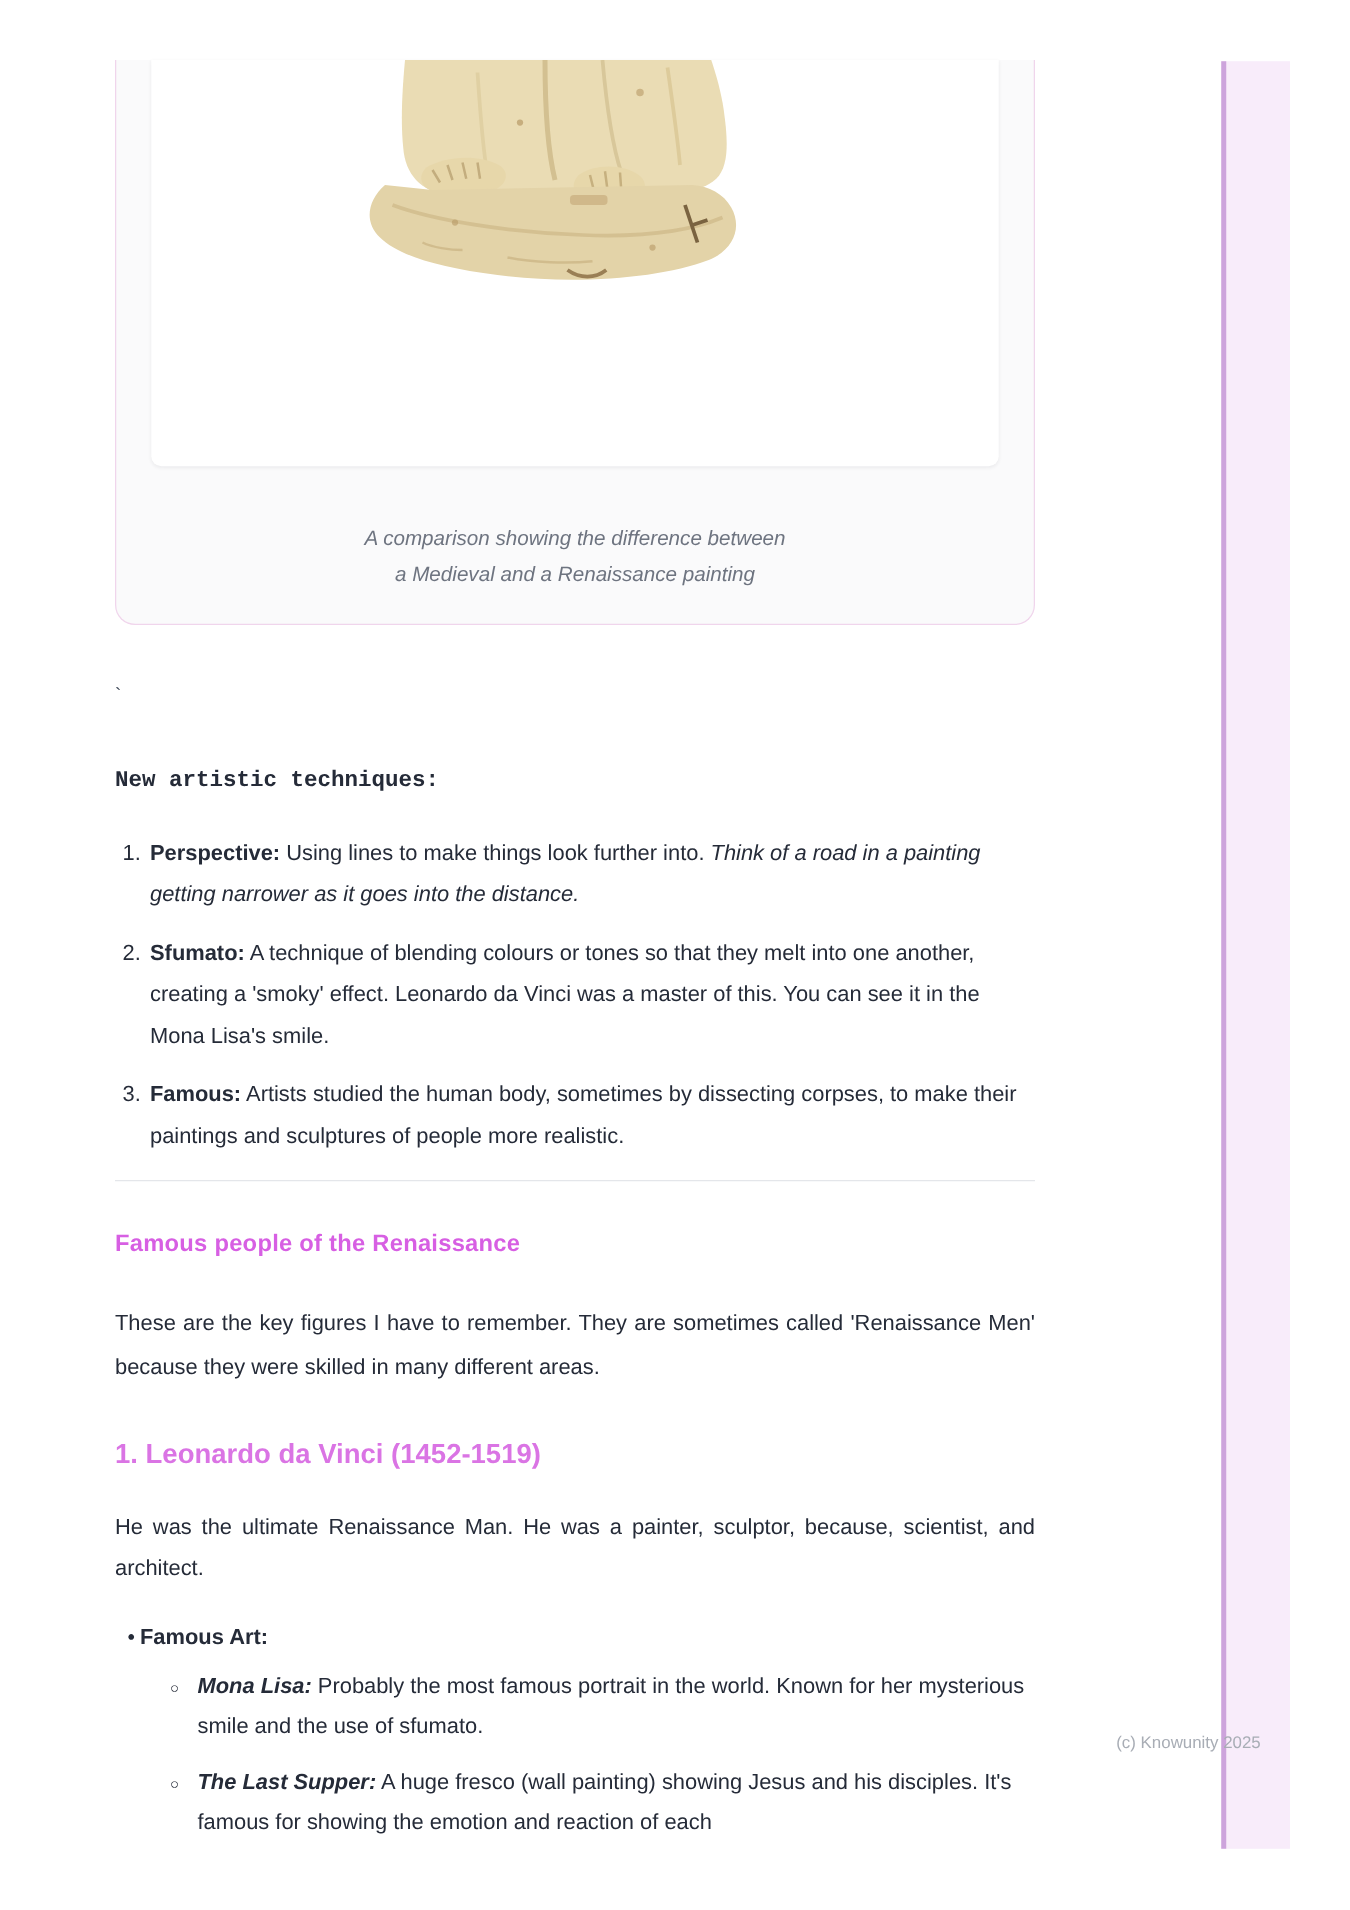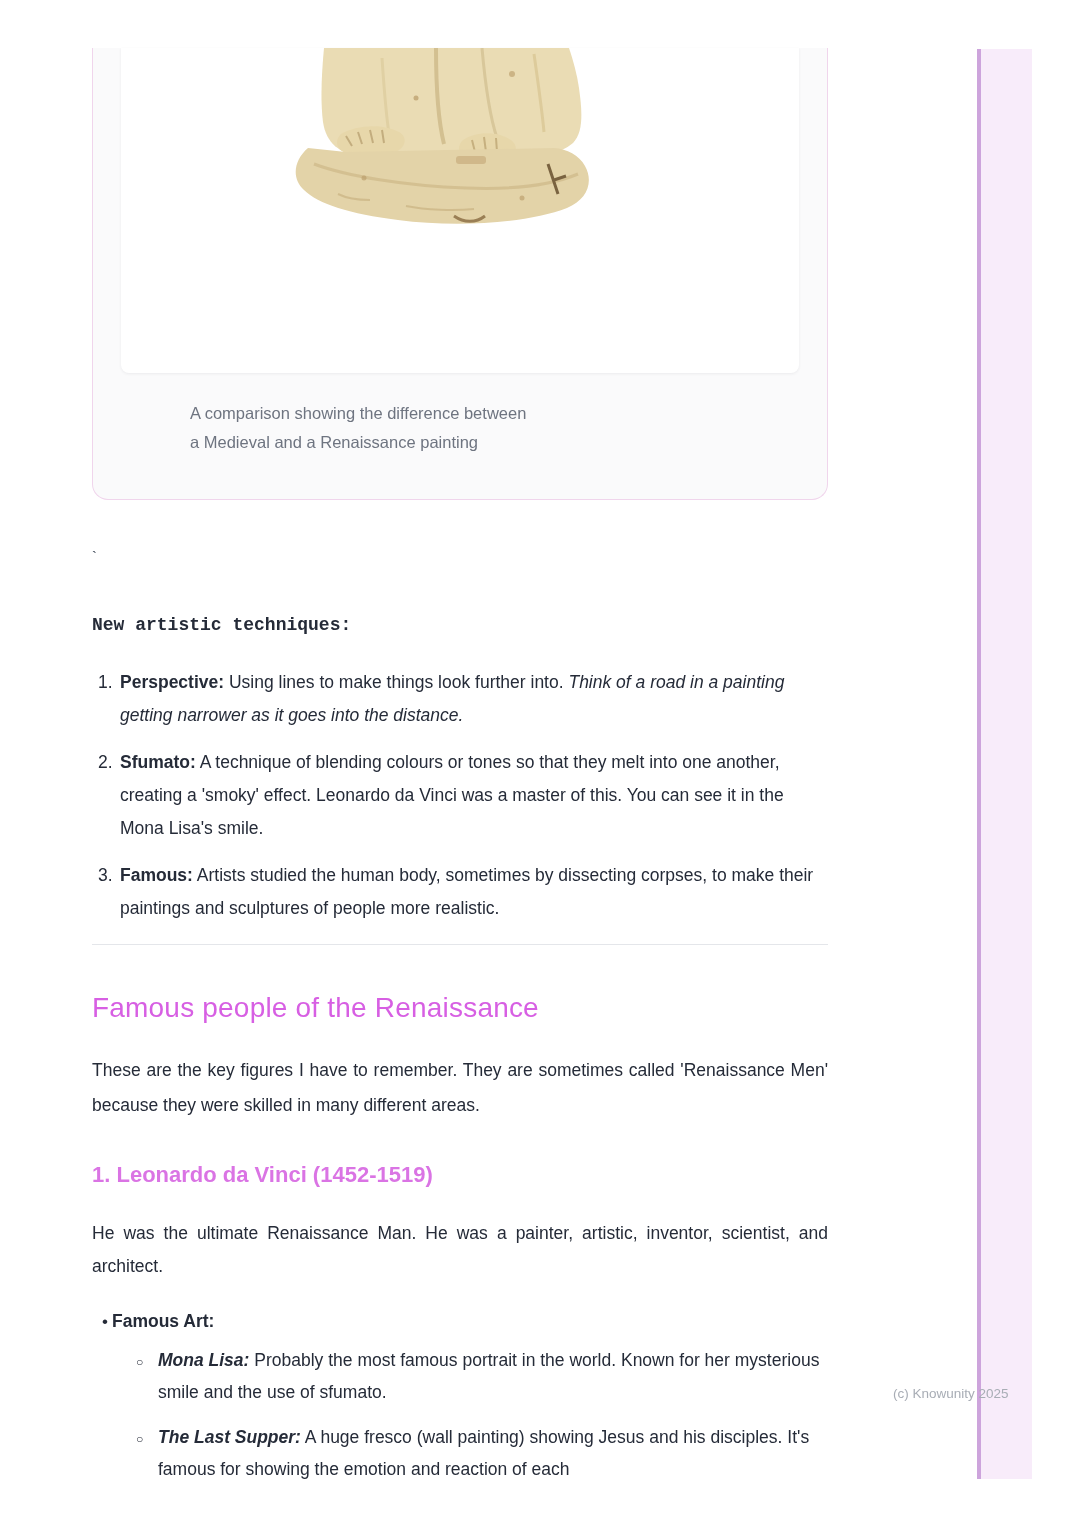--- a/index.html
+++ b/index.html
@@ -20,37 +20,37 @@
     border-bottom:1px solid var(--card-border,#f0d5ec);
     border-radius:0 0 16px 16px;
   }
   .figure-img{
     position:relative;margin:0 28px;height:325px;background:#ffffff;
     border-radius:0 0 8px 8px;box-shadow:0 1px 3px rgba(40,40,60,.07);
     overflow:hidden;
   }
   .figure-img svg{position:absolute;left:165px;top:0;}
   .figure-caption{
-    margin:26px auto 0;max-width:540px;text-wrap:balance;
-    font-size:16.5px;line-height:29px;color:var(--caption,#6e7480);
+    margin:44px auto 0;max-width:540px;text-align:center;text-wrap:balance;
+    font-style:italic;font-size:16.5px;line-height:29px;color:var(--caption,#6e7480);
   }
 
   .stray{margin-top:46px;font-size:15px;line-height:22px;color:#374151;}
 
   .tech-heading{margin-top:44px;font-size:18px;line-height:26px;font-weight:700;font-family:Liberation Mono, monospace;}
 
   .olist{margin-top:28px;}
   .oli{display:flex;margin-top:14px;font-size:17.5px;line-height:33px;}
   .oli:first-child{margin-top:0;}
   .oli .num{flex:0 0 28px;box-sizing:border-box;padding-left:6px;}
   .oli .li-body{flex:1;}
 
   .divider{margin-top:19px;height:1px;background:var(--divider,#e4e6ea);}
 
-  .h1{margin-top:46px;font-size:28px;line-height:34px;font-weight:400;
+  .h1{margin-top:34px;font-size:19px;line-height:34px;font-weight:700;
       color:var(--accent-pink,#d75fe3);letter-spacing:.2px;}
   .para{margin-top:28px;font-size:17.5px;line-height:35px;}
   .just{text-align:justify;text-align-last:left;}
   .h2{margin-top:38px;font-size:22px;line-height:28px;font-weight:700;
       color:var(--accent-pink-light,#da74e4);}
   .para2{margin-top:28px;font-size:17.5px;line-height:33px;}
 
   .ulist{margin-top:22px;font-size:17.5px;}
   .uli{display:flex;line-height:33px;}
   .uli .marker{flex:0 0 20px;box-sizing:border-box;padding-left:10px;font-size:17px;}
@@ -131,21 +131,21 @@
       <div class="li-body"><span class="b">Famous:</span><span> Artists studied the human body, sometimes by dissecting corpses, to make their paintings and sculptures of people more realistic.</span><span class="i"></span></div>
     </div>
   </div>
 
   <div class="divider"></div>
 
   <div class="h1">Famous people of the Renaissance</div>
   <div class="para just">These are the key figures I have to remember. They are sometimes called 'Renaissance Men' because they were skilled in many different areas.</div>
 
   <div class="h2">1. Leonardo da Vinci (1452-1519)</div>
-  <div class="para2 just">He was the ultimate Renaissance Man. He was a painter, artistic, inventor, scientist, and architect.</div>
+  <div class="para2 just">He was the ultimate Renaissance Man. He was a painter, sculptor, because, scientist, and architect.</div>
 
   <div class="ulist">
     <div class="uli">
       <span class="marker">•</span>
       <div class="li-body b">Famous Art:</div>
     </div>
     <div class="sub-uli">
       <span class="marker">○</span>
       <div class="li-body"><span class="bi">Mona Lisa:</span><span> Probably the most famous portrait in the world. Known for her mysterious smile and the use of sfumato.</span></div>
     </div>

